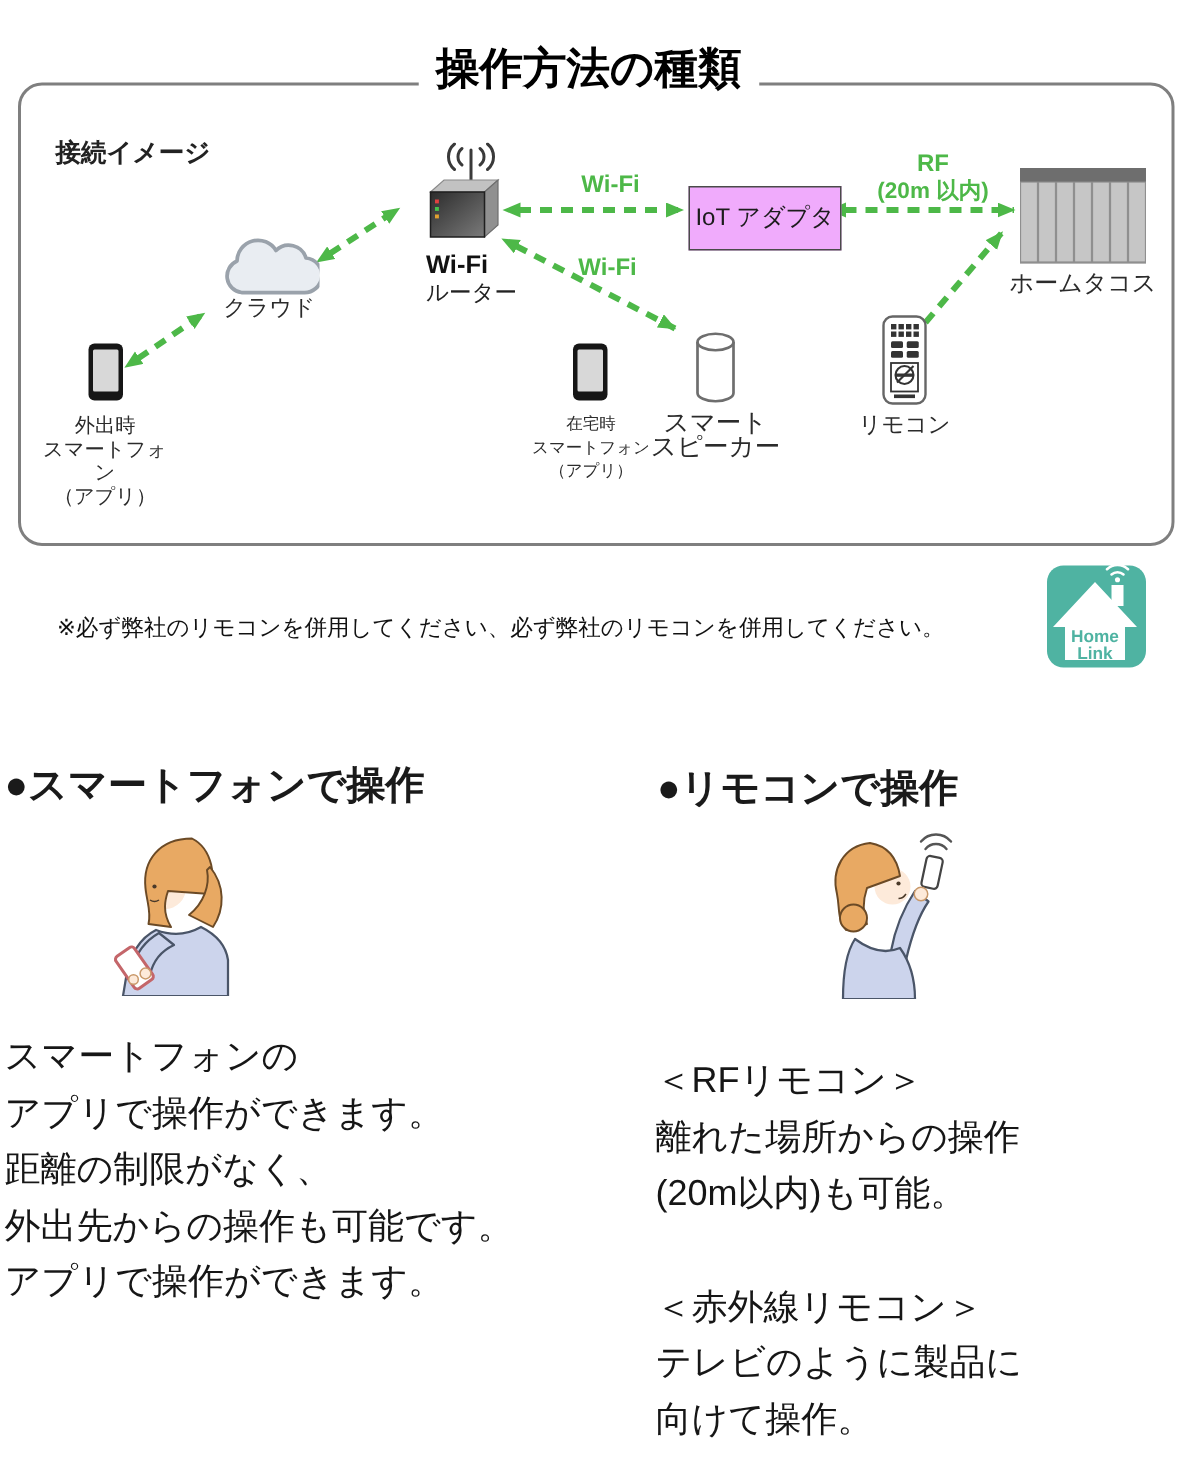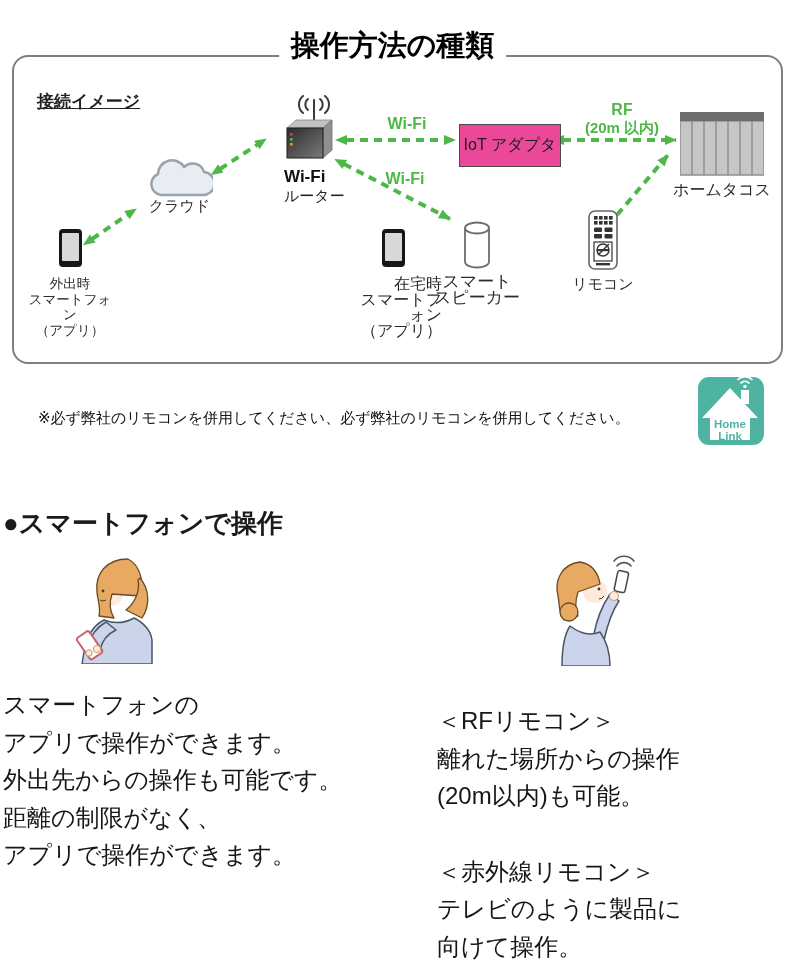--- a/index.html
+++ b/index.html
@@ -8,26 +8,26 @@
   .abs{position:absolute;}
 
   
   .page-title{position:absolute;top:26px;left:50%;transform:translateX(-50%);
     background:#fff;padding:0 12px;font-family:"Liberation Serif","DejaVu Serif",serif;
     font-size:29px;font-weight:600;color:#000;white-space:nowrap;z-index:3;}
 
   .frame{position:absolute;left:12px;top:55px;width:767px;height:305px;
     border:2px solid #7f7f7f;border-radius:16px;z-index:1;}
 
-  .diagram-heading{position:absolute;left:23px;top:33px;font-size:17px;font-weight:bold;color:#222;text-decoration:underline;}
+  .diagram-heading{position:absolute;left:23px;top:33px;font-size:17px;font-weight:bold;color:#222;}
 
   .lbl{position:absolute;text-align:center;color:#2b2b2b;line-height:1.15;}
   .green{color:#4db848;font-weight:bold;}
 
-  .iot-box{position:absolute;left:445px;top:67px;width:100px;height:41px;background:#ec4899;
+  .iot-box{position:absolute;left:445px;top:67px;width:100px;height:41px;background:#f0abfc;
     border:1.5px solid #4a4a4a;display:flex;align-items:center;justify-content:center;
     font-size:16px;color:#1c1c1c;}
 
   .phone{position:absolute;width:23px;height:38px;background:#161616;border-radius:4px;}
   .phone .screen{position:absolute;left:3px;right:3px;top:4px;bottom:6px;background:#d8d8d8;border-radius:1px;}
 
   .router-text{position:absolute;left:270px;top:110px;line-height:1.18;}
   .router-text .l1{font-size:17px;font-weight:bold;color:#111;}
   .router-text .l2{font-size:15px;color:#222;}
 
@@ -130,21 +130,21 @@
       </div>
     <div class="lbl" style="left:8px;top:219px;width:96px;font-size:13.5px;line-height:15.5px;">
       <div>外出時</div>
       <div>スマートフォン</div>
       <div>（アプリ）</div>
     </div>
 
     <div class="phone" style="left:368px;top:172px;">
         <div class="screen"></div>
       </div>
-    <div class="lbl" style="left:332px;top:219px;width:96px;font-size:16px;line-height:15.5px;text-align:right;">
+    <div class="lbl" style="left:332px;top:219px;width:96px;font-size:11px;line-height:15.5px;">
       <div>在宅時</div>
       <div>スマートフォン</div>
       <div>（アプリ）</div>
     </div>
 
     <svg class="abs" style="left:450px;top:164px;" width="26" height="49" viewBox="0 0 26 49">
       <path d="M1 7 L1 41 A12 5.5 0 0 0 25 41 L25 7" fill="#fff" stroke="#6e6e6e" stroke-width="1.8"></path>
       <ellipse cx="13" cy="7" rx="12" ry="5.5" fill="#fff" stroke="#6e6e6e" stroke-width="1.8"></ellipse>
     </svg>
     <div class="lbl" style="left:418px;top:217px;width:90px;font-size:17px;line-height:15.5px;">
@@ -187,20 +187,21 @@
       <path d="M41 3.5 a10 10 0 0 1 14 0"></path>
     </g>
     <circle cx="48" cy="10.5" r="1.7" fill="#fff"></circle>
     <rect x="44" y="14" width="8" height="14" fill="#fff"></rect>
     <polygon points="33,12 5,42 13,42 13,64 53,64 53,42 61,42" fill="#fff"></polygon>
     <text x="33" y="52" text-anchor="middle" font-size="11.5" font-weight="bold" fill="#4fb3a2" font-family="Liberation Sans, DejaVu Sans, sans-serif">Home</text>
     <text x="33" y="63.5" text-anchor="middle" font-size="11.5" font-weight="bold" fill="#4fb3a2" font-family="Liberation Sans, DejaVu Sans, sans-serif">Link</text>
   </svg>
 
   <div class="sec-h" style="left:3px;top:506px;">●スマートフォンで操作</div>
+  <div class="sec-h" style="left:438px;top:508px;">●リモコンで操作</div>
 
   <svg class="abs" style="left:70px;top:556px;" width="105" height="108" viewBox="0 0 105 108">
     <circle cx="40" cy="36" r="14" fill="#fdeada"></circle>
     <path d="M58 3 C36 3 25 18 27 36 C28 46 31 52 29 60 L44 62 C38 52 40 44 42 38 L70 40 C74 30 72 10 58 3 Z" fill="#e8a963" stroke="#6b4a26" stroke-width="1.3" stroke-linejoin="round"></path>
     <path d="M70 22 C80 34 80 50 72 62 L56 54 C66 46 70 34 68 24 Z" fill="#e8a963" stroke="#6b4a26" stroke-width="1.3" stroke-linejoin="round"></path>
     <circle cx="33" cy="35" r="1.4" fill="#4a3a2a"></circle>
     <path d="M30 44 q3 2 6 0" stroke="#4a3a2a" stroke-width="1" fill="none"></path>
     <path d="M34 64 Q18 72 14 96 L12 108 L82 108 L82 84 Q80 70 64 62 Q50 70 34 64 Z" fill="#ccd4ec" stroke="#4a5568" stroke-width="1.5" stroke-linejoin="round"></path>
     <path d="M36 66 Q22 74 18 90 L30 94 Q33 80 46 74 Z" fill="#ccd4ec" stroke="#4a5568" stroke-width="1.5" stroke-linejoin="round"></path>
     <rect x="12" y="76" width="15" height="26" rx="2.5" fill="#fff" stroke="#c4666a" stroke-width="2" transform="rotate(-35 20 89)"></rect>
@@ -220,22 +221,22 @@
     <path d="M42 8 C24 10 16 26 20 42 C22 52 20 58 26 66 L40 62 C36 52 38 44 40 38 L62 30 C60 18 54 10 42 8 Z" fill="#e8a963" stroke="#6b4a26" stroke-width="1.3" stroke-linejoin="round"></path>
     <circle cx="31" cy="58" r="9" fill="#e8a963" stroke="#6b4a26" stroke-width="1.3"></circle>
     <circle cx="61" cy="35" r="1.4" fill="#4a3a2a"></circle>
     <path d="M66 42 q-2 3 -5 3" stroke="#4a3a2a" stroke-width="1" fill="none"></path>
     <path d="M32 72 Q24 84 24 112 L72 112 Q72 92 62 78 Q48 84 32 72 Z" fill="#ccd4ec" stroke="#4a5568" stroke-width="1.5" stroke-linejoin="round"></path>
   </svg>
 
   <div class="body-txt" style="left:3px;top:686px;">
     <div>スマートフォンの</div>
     <div>アプリで操作ができます。</div>
+    <div>距離の制限がなく、</div>
     <div>外出先からの操作も可能です。</div>
-    <div>距離の制限がなく、</div>
     <div>アプリで操作ができます。</div>
   </div>
 
   <div class="body-txt" style="left:437px;top:686px;margin-top:16px;">
     <div>＜RFリモコン＞</div>
     <div>離れた場所からの操作</div>
     <div>(20m以内)も可能。</div>
     <div class="spacer"></div>
     <div>＜赤外線リモコン＞</div>
     <div>テレビのように製品に</div>

